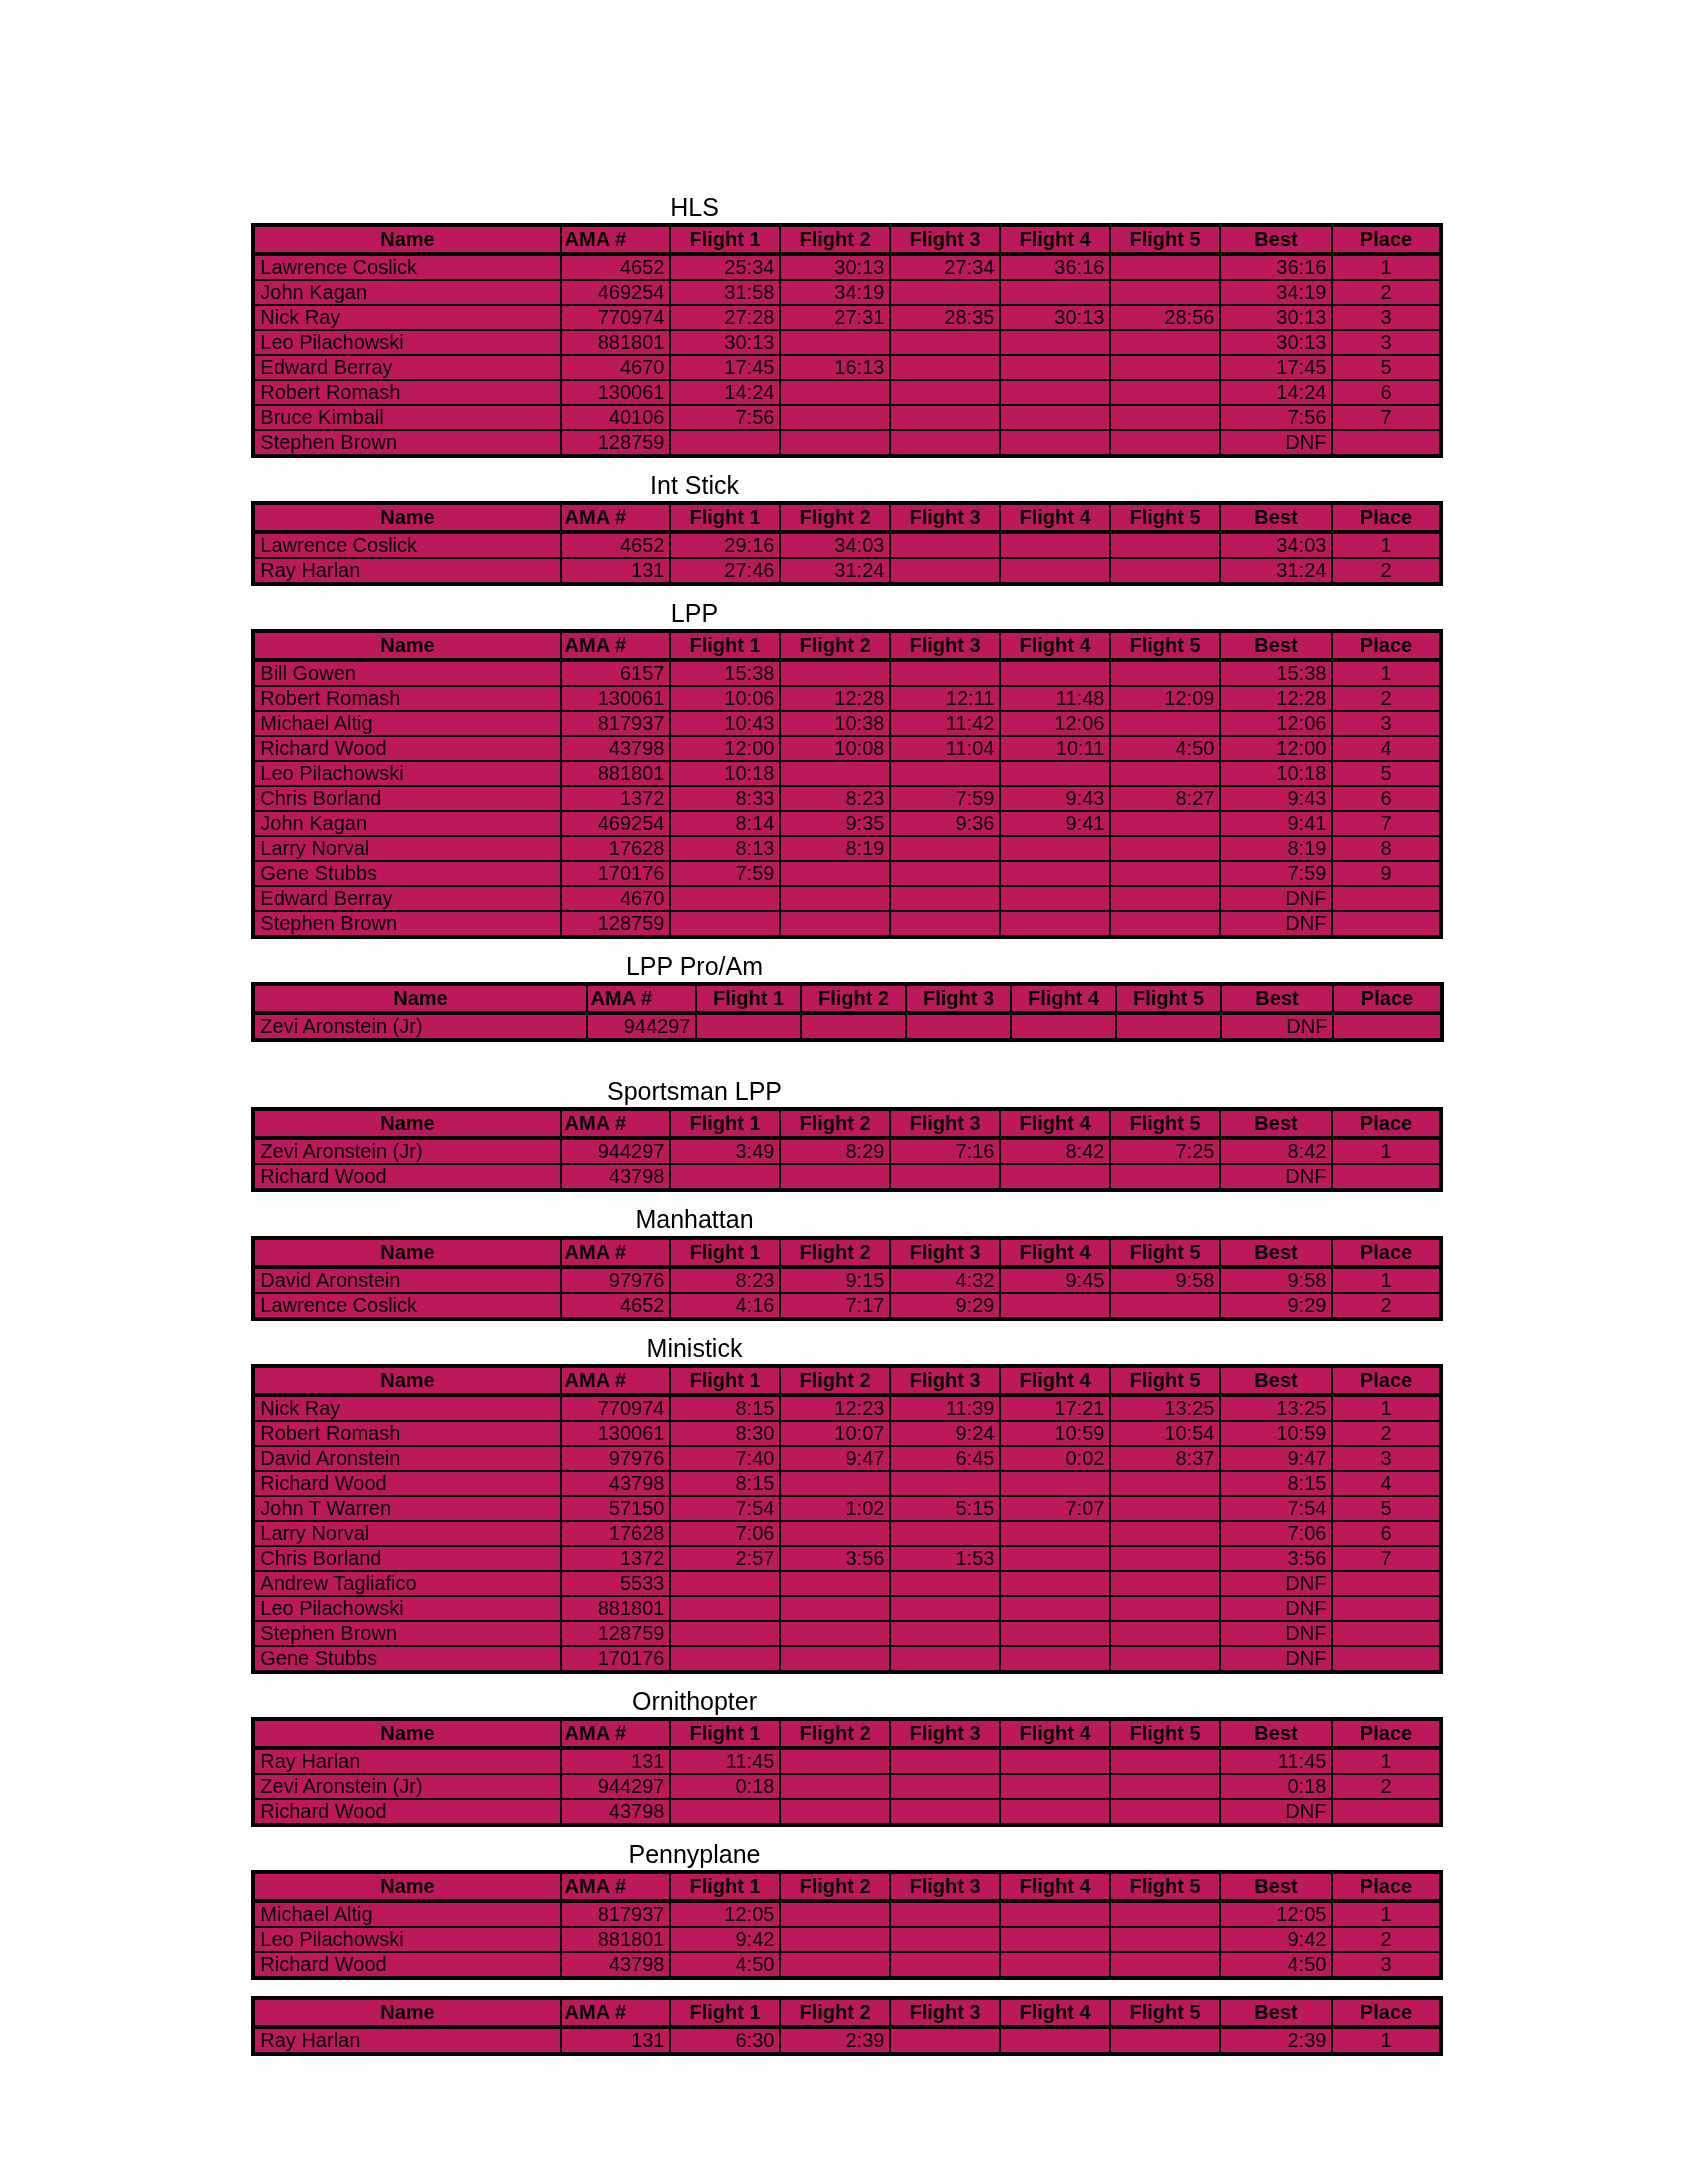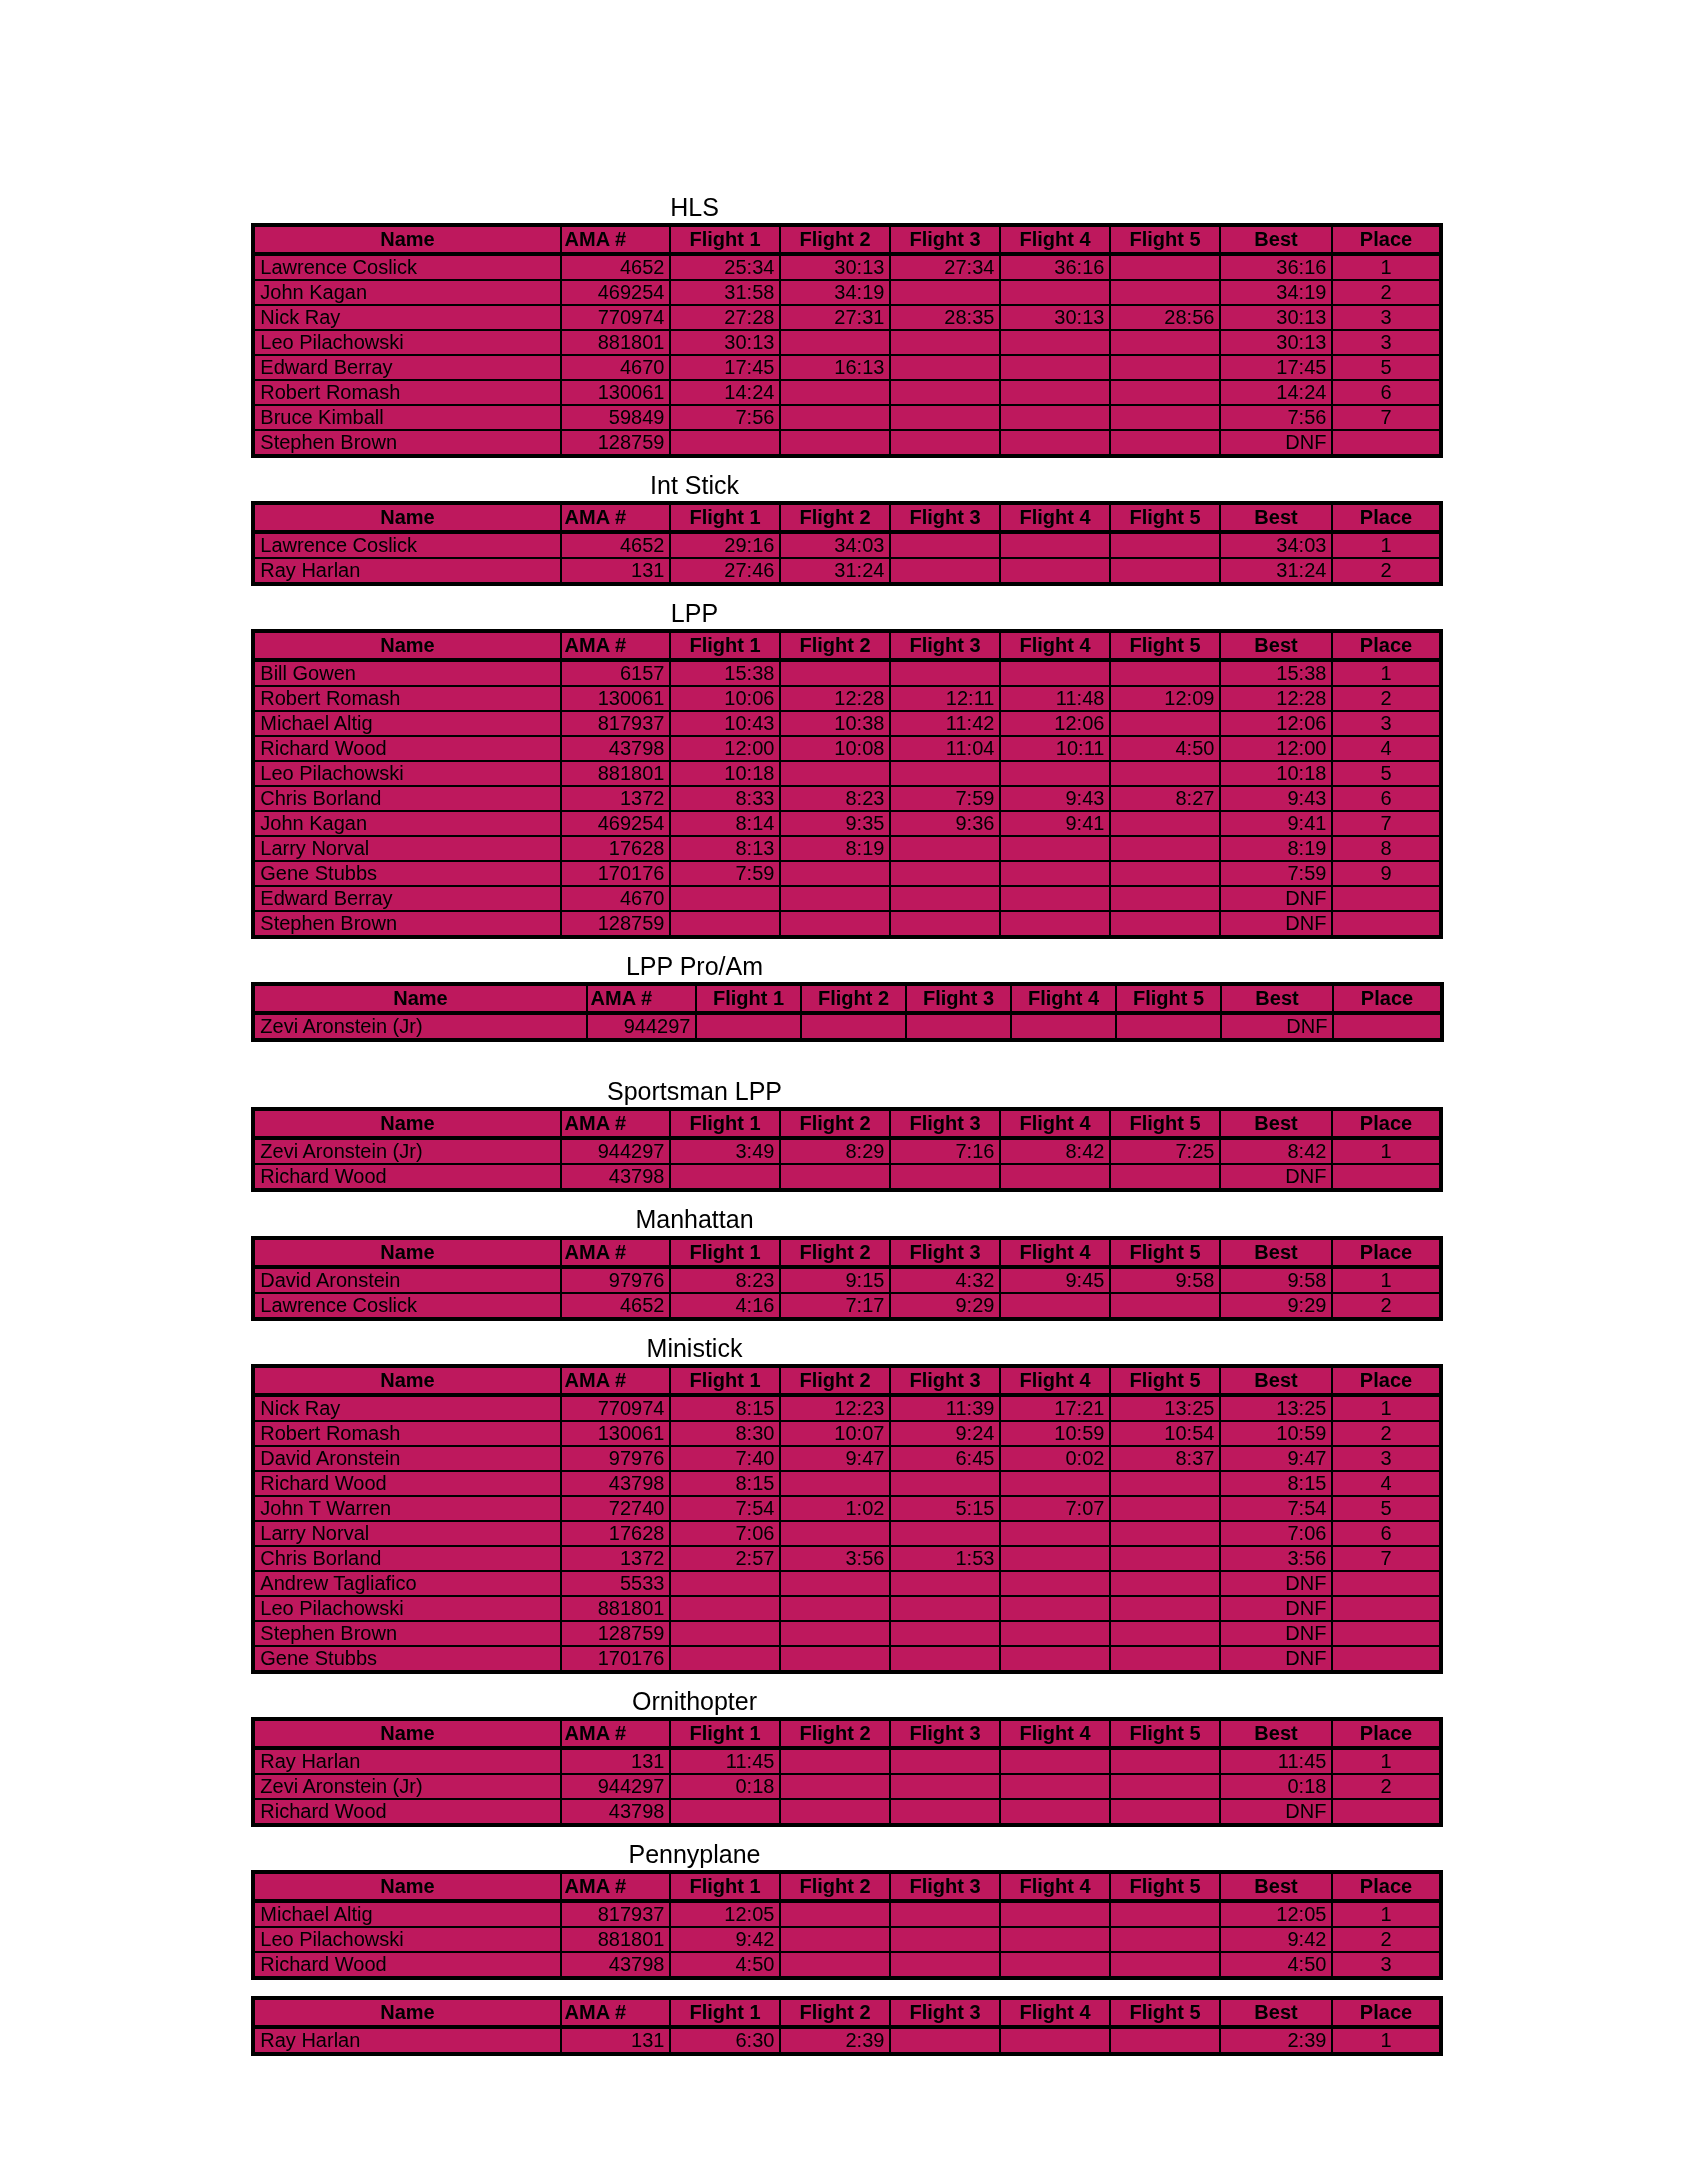--- a/index.html
+++ b/index.html
@@ -158,21 +158,21 @@
             <td class="time">14:24</td>
             <td class="time"></td>
             <td class="time"></td>
             <td class="time"></td>
             <td class="time"></td>
             <td class="time">14:24</td>
             <td class="place">6</td>
           </tr>
           <tr>
             <td class="name">Bruce Kimball</td>
-            <td class="ama">59849</td>
+            <td class="ama">40106</td>
             <td class="time">7:56</td>
             <td class="time"></td>
             <td class="time"></td>
             <td class="time"></td>
             <td class="time"></td>
             <td class="time">7:56</td>
             <td class="place">7</td>
           </tr>
           <tr>
             <td class="name">Stephen Brown</td>
@@ -614,21 +614,21 @@
             <td class="time">8:15</td>
             <td class="time"></td>
             <td class="time"></td>
             <td class="time"></td>
             <td class="time"></td>
             <td class="time">8:15</td>
             <td class="place">4</td>
           </tr>
           <tr>
             <td class="name">John T Warren</td>
-            <td class="ama">72740</td>
+            <td class="ama">57150</td>
             <td class="time">7:54</td>
             <td class="time">1:02</td>
             <td class="time">5:15</td>
             <td class="time">7:07</td>
             <td class="time"></td>
             <td class="time">7:54</td>
             <td class="place">5</td>
           </tr>
           <tr>
             <td class="name">Larry Norval</td>

